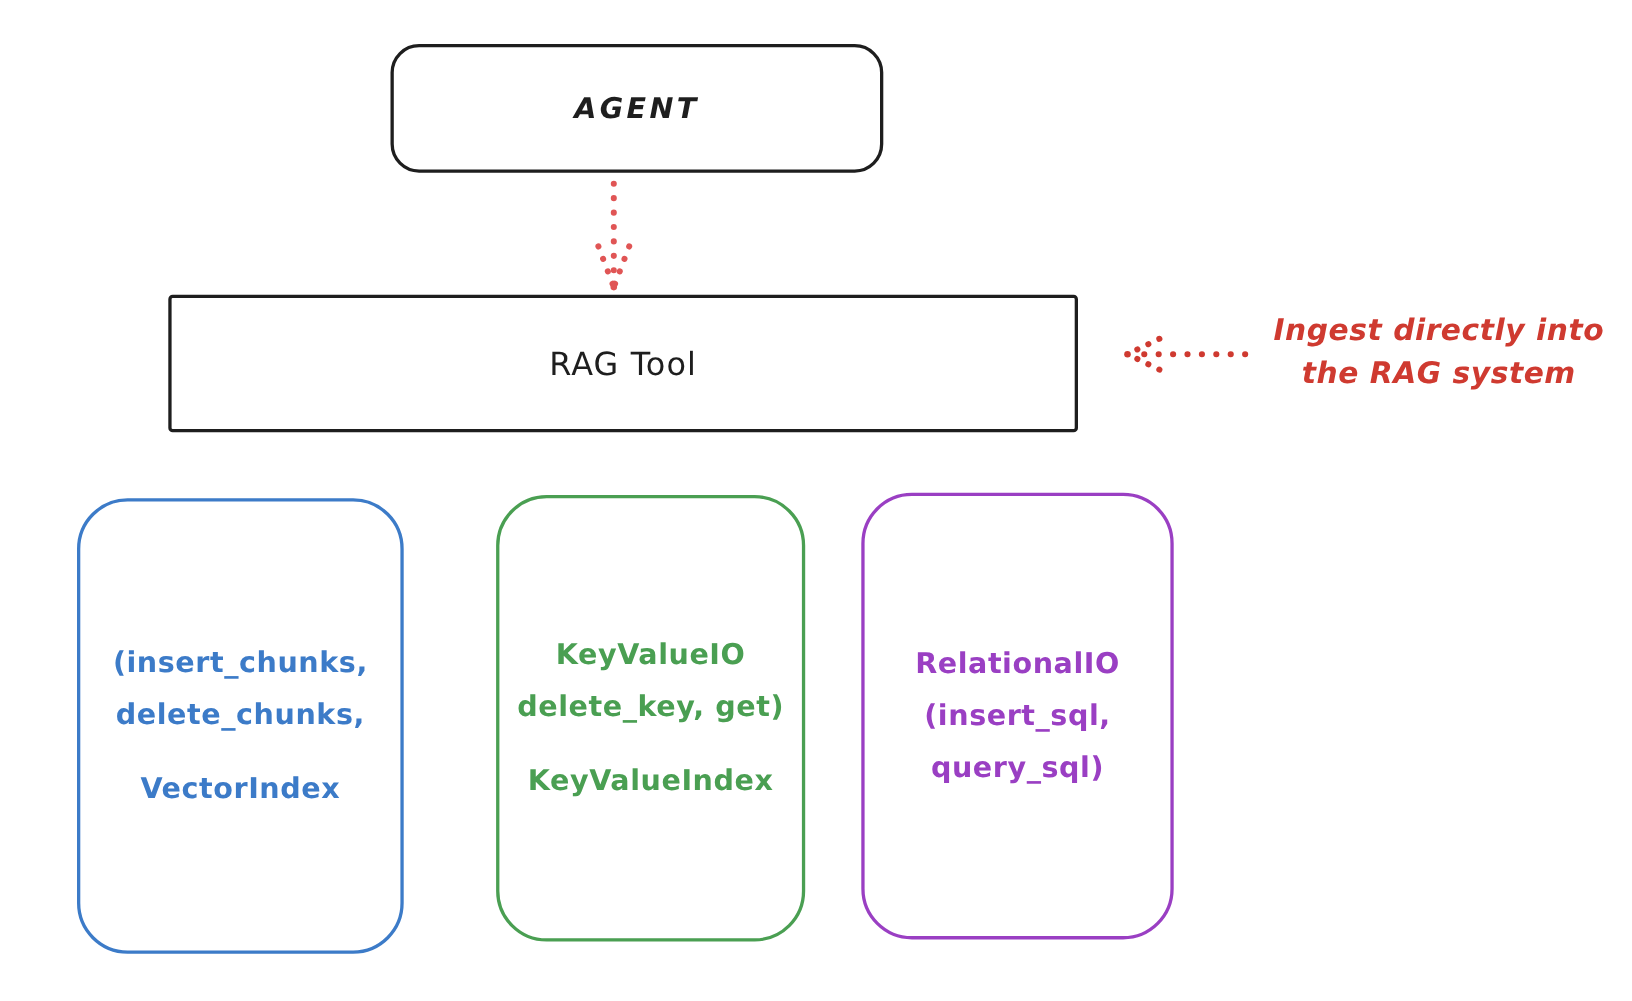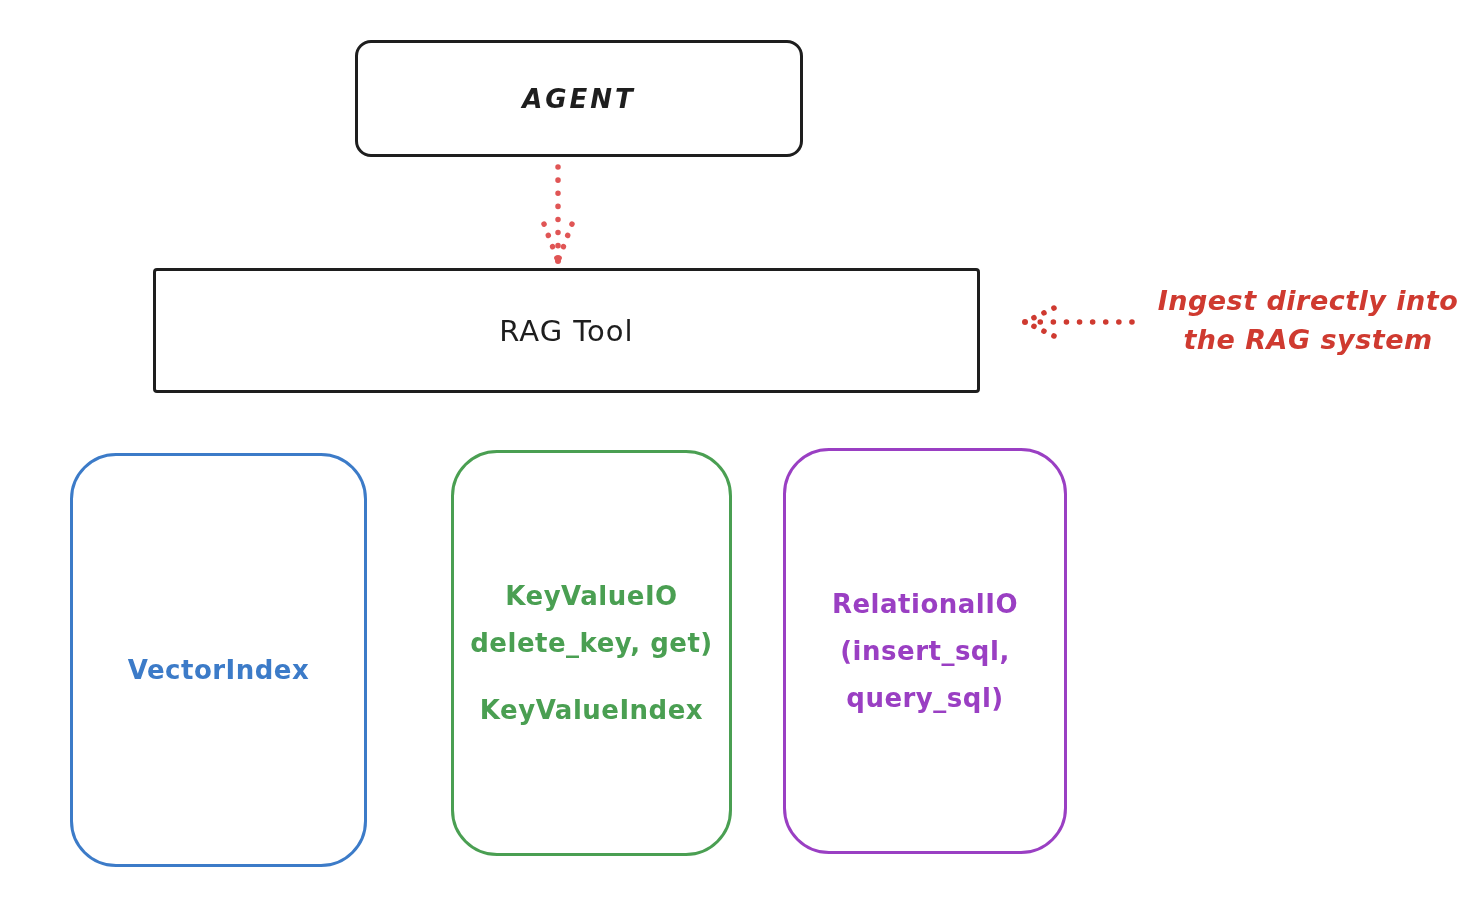--- a/index.html
+++ b/index.html
@@ -19,21 +19,21 @@
     position: absolute;
     background: #ffffff;
     border: 3.5px solid var(--ink, #1e1e1e);
     display: flex;
     align-items: center;
     justify-content: center;
     box-sizing: border-box;
   }
   .node-agent {
     left: 355px; top: 40px; width: 448px; height: 117px;
-    border-radius: 16px;
+    border-radius: 26px;
   }
   .node-agent .node-label {
     font-size: 26px;
     font-weight: 700;
     letter-spacing: 3px;
     color: var(--ink, #1e1e1e);
     font-style: italic;
   }
   .node-rag {
     left: 153px; top: 268px; width: 827px; height: 125px;
@@ -115,20 +115,22 @@
     <line x1="11" y1="22" x2="11" y2="22" stroke-width="6" stroke-linecap="round"></line>
   </svg>
 
   <div class="annotation">
     <div>Ingest directly into</div>
     <div>the RAG system</div>
   </div>
 
   <div class="card card-blue" style="left:70px; top:453px; width:297px; height:414px;">
     <div class="card-text">
+      <div>(insert_chunks,</div>
+      <div>delete_chunks,</div>
       <div class="index-label">VectorIndex</div>
     </div>
   </div>
 
   <div class="card card-green" style="left:427px; top:450px; width:281px; height:406px;">
     <div class="card-text">
       <div>KeyValueIO</div>
       <div>delete_key, get)</div>
       <div class="index-label">KeyValueIndex</div>
     </div>

